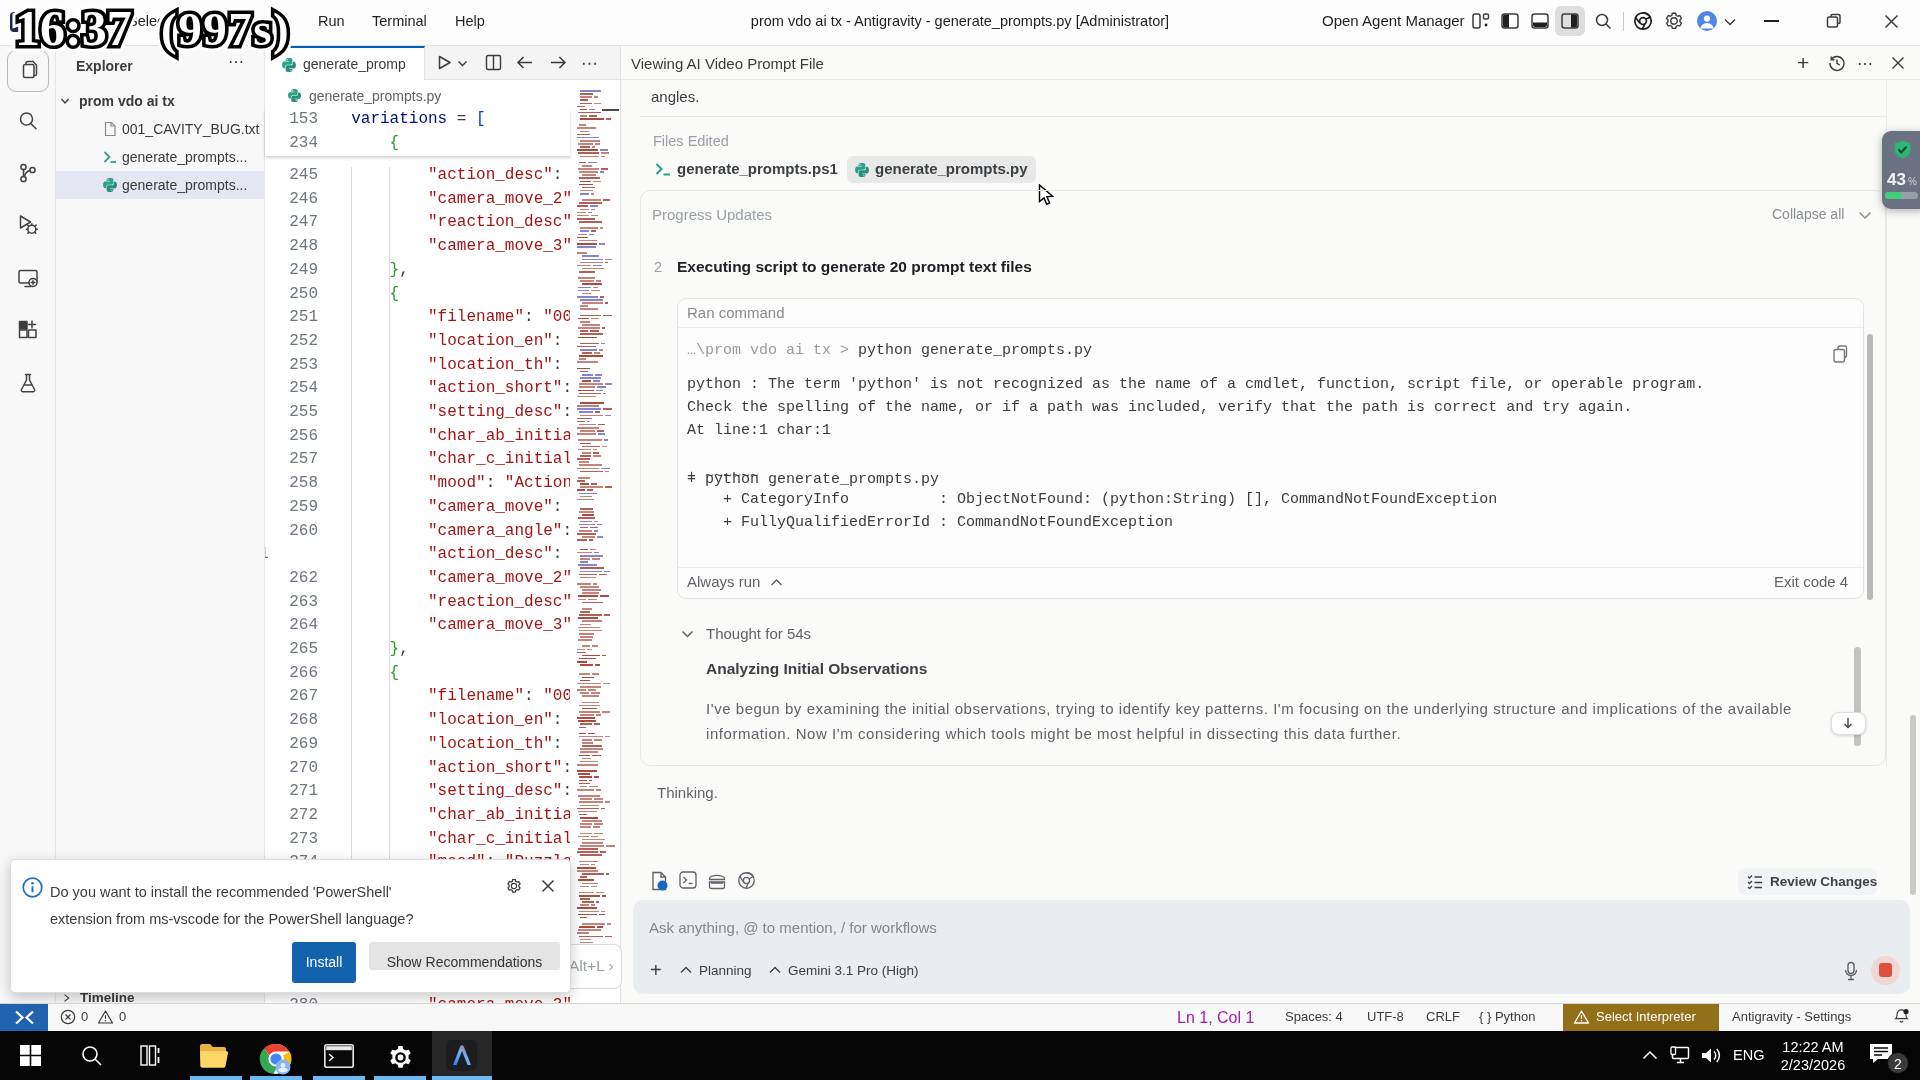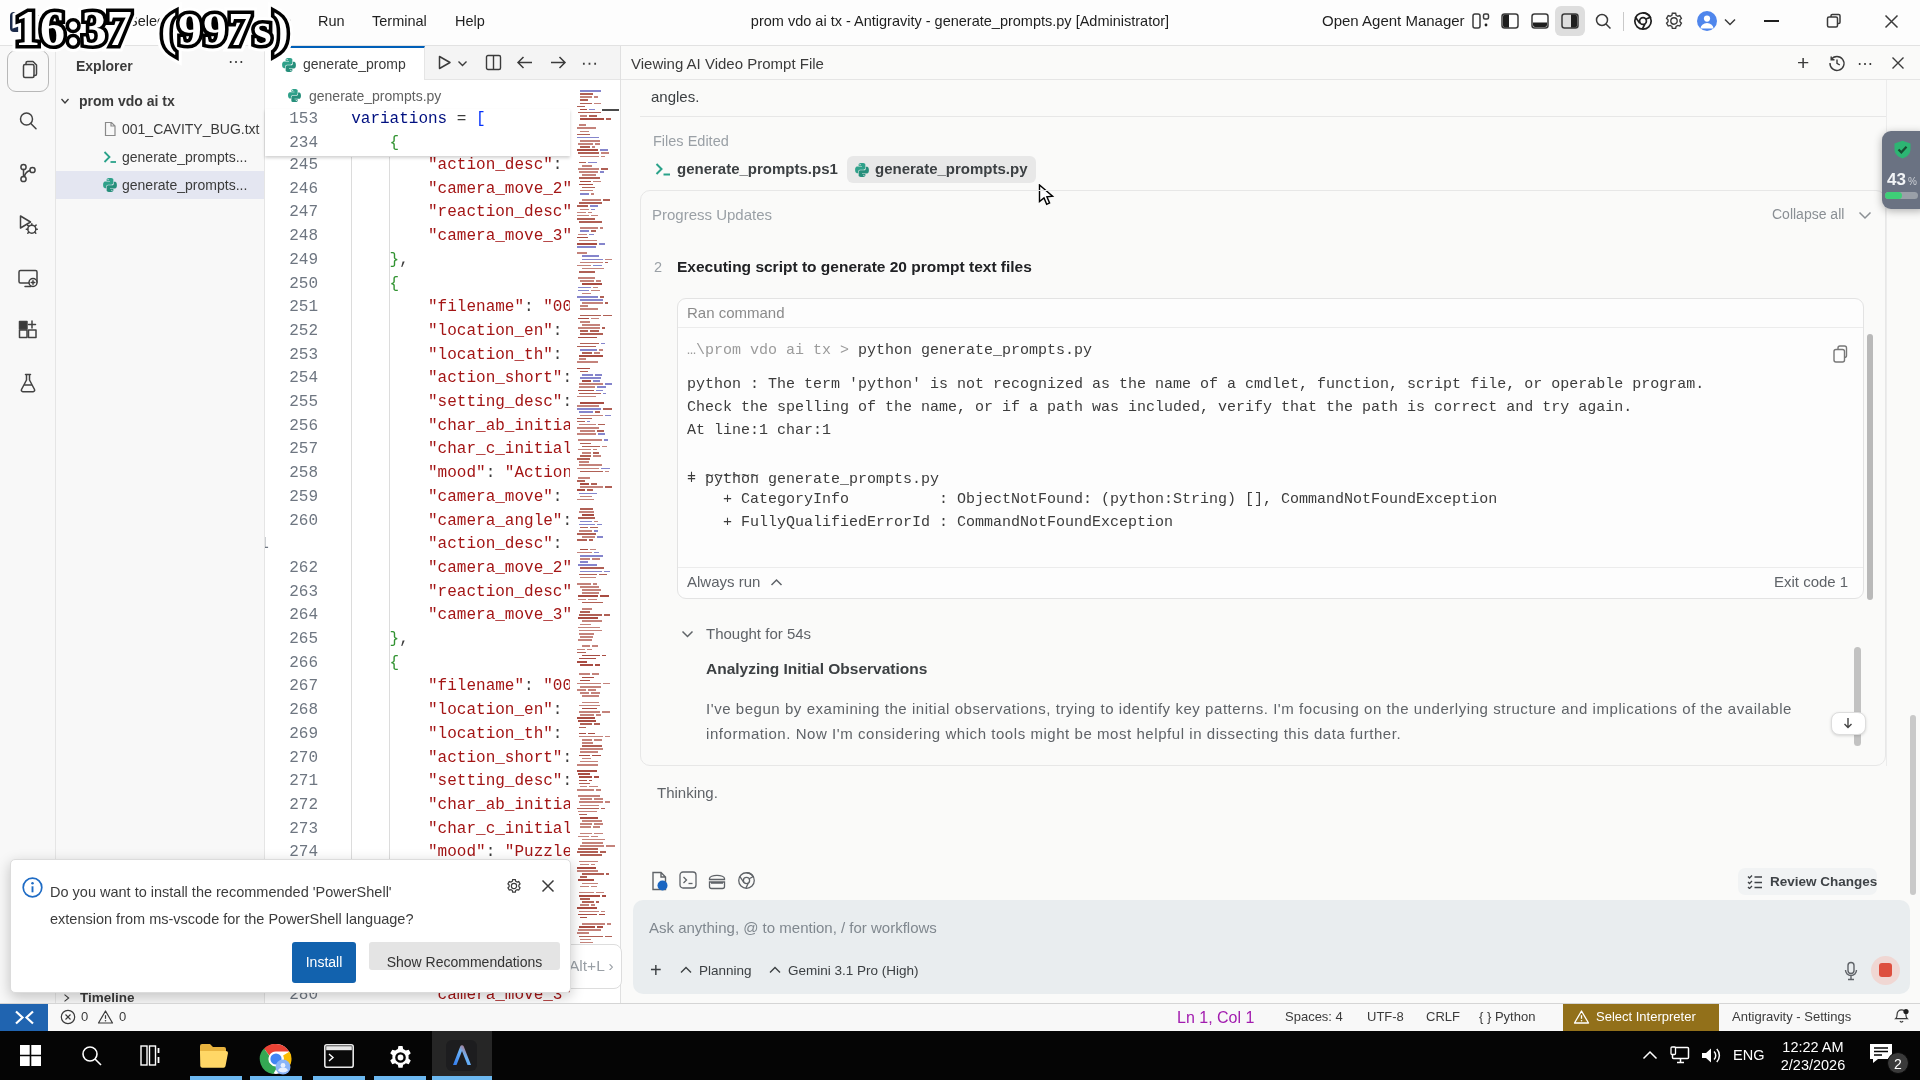--- a/index.html
+++ b/index.html
@@ -167,21 +167,21 @@
     <path d="M2 7.5 H16 M10.5 2 L16 7.5 L10.5 13" fill="none" stroke="#3b3b3b" stroke-width="1.5"></path>
   </svg>
 <div class="abs" style="left:581px;top:53px;font-size:17px;color:#3b3b3b;letter-spacing:1px;">⋯</div>
 <div class="abs" style="left:265px;top:80px;width:355px;height:29px;background:#fff;"></div>
 <svg class="abs" style="left:287px;top:88px;" width="15" height="15" viewBox="0 0 32 32">
 <path fill="#2fa18a" d="M15.9 2 c-7 0-6.6 3-6.6 3 v3.1 h6.7 v1 H6.7 s-4.5-.5-4.5 6.6 c0 7 3.9 6.8 3.9 6.8 h2.3 v-3.3 s-.1-3.9 3.9-3.9 h6.7 s3.7.1 3.7-3.6 V5 s.6-3-6.8-3 z m-3.7 2.1 a1.2 1.2 0 1 1 0 2.4 a1.2 1.2 0 0 1 0-2.4 z"></path>
 <path fill="#268f7b" d="M16.1 30 c7 0 6.6-3 6.6-3 v-3.1 h-6.7 v-1 h9.3 s4.5.5 4.5-6.6 c0-7-3.9-6.8-3.9-6.8 h-2.3 v3.3 s.1 3.9-3.9 3.9 h-6.7 s-3.7-.1-3.7 3.6 V27 s-.6 3 6.8 3 z m3.7-2.1 a1.2 1.2 0 1 1 0-2.4 a1.2 1.2 0 0 1 0 2.4 z"></path>
   </svg>
 <div class="abs" style="left:309px;top:88px;font-size:14px;color:#616161;">generate_prompts.py</div>
 <div class="abs" style="left:265px;top:110px;width:355px;height:893px;background:#fff;"></div>
-<div class="abs" style="left:265px;top:110px;width:305px;height:893px;overflow:hidden;">
+<div class="abs" style="left:265px;top:120px;width:305px;height:893px;overflow:hidden;">
     <div class="abs" style="left:85.5px;top:47px;width:1px;height:810px;background:#dcdcdc;"></div>
     <div class="abs" style="left:124px;top:47px;width:1px;height:810px;background:#dcdcdc;"></div>
     <div class="abs m16" style="left:-25px;top:44.0px;width:78px;text-align:right;color:#6e7681;">245</div>
     <div class="abs m16" style="left:67px;top:44.0px;"><span style="color:#a31515">          "action_desc"</span><span style="color:#3b3b3b">: </span></div>
     <div class="abs m16" style="left:-25px;top:67.69999999999999px;width:78px;text-align:right;color:#6e7681;">246</div>
     <div class="abs m16" style="left:67px;top:67.69999999999999px;"><span style="color:#a31515">          "camera_move_2"</span></div>
     <div class="abs m16" style="left:-25px;top:91.4px;width:78px;text-align:right;color:#6e7681;">247</div>
     <div class="abs m16" style="left:67px;top:91.4px;"><span style="color:#a31515">          "reaction_desc"</span></div>
     <div class="abs m16" style="left:-25px;top:115.1px;width:78px;text-align:right;color:#6e7681;">248</div>
     <div class="abs m16" style="left:67px;top:115.1px;"><span style="color:#a31515">          "camera_move_3"</span></div>
@@ -675,21 +675,21 @@
 <svg class="abs" style="left:1832px;top:344px;" width="18" height="20" viewBox="0 0 18 20">
     <rect x="2" y="5.5" width="10.5" height="12.5" rx="2" fill="none" stroke="#777" stroke-width="1.4"></rect>
     <path d="M6 5.5 V4 a2 2 0 0 1 2-2 h4.5 a2 2 0 0 1 2 2 v7.5 a2 2 0 0 1-2 2 H12" fill="none" stroke="#777" stroke-width="1.4"></path>
   </svg>
 <div class="abs" style="left:1866.5px;top:334px;width:6.5px;height:266px;background:#b9b9b9;border-radius:3px;"></div>
 <div class="abs" style="left:678px;top:567px;width:1185px;height:31px;border-top:1px solid #ececec;"></div>
 <div class="abs" style="left:687px;top:573px;font-size:15px;color:#5f6368;">Always run</div>
 <svg class="abs" style="left:770px;top:578px;" width="13" height="9" viewBox="0 0 13 9">
     <path d="M1.5 7 L6.5 2 L11.5 7" fill="none" stroke="#5f6368" stroke-width="1.5"></path>
   </svg>
-<div class="abs" style="left:1774px;top:573px;font-size:15px;color:#5f6368;">Exit code 1</div>
+<div class="abs" style="left:1774px;top:573px;font-size:15px;color:#5f6368;">Exit code 4</div>
 <svg class="abs" style="left:681px;top:630px;" width="13" height="9" viewBox="0 0 13 9">
     <path d="M1.5 1.5 L6.5 6.5 L11.5 1.5" fill="none" stroke="#5f6368" stroke-width="1.5"></path>
   </svg>
 <div class="abs" style="left:706px;top:625px;font-size:15px;color:#5f6368;">Thought for 54s</div>
 <div class="abs" style="left:706px;top:660px;font-size:15.5px;font-weight:700;color:#3c4043;">Analyzing Initial Observations</div>
 <div class="abs" style="left:706px;top:697px;font-size:15px;line-height:24.5px;letter-spacing:0.55px;color:#5f6368;">I've begun by examining the initial observations, trying to identify key patterns. I'm focusing on the underlying structure and implications of the available<br>information. Now I'm considering which tools might be most helpful in dissecting this data further.</div>
 <div class="abs" style="left:1854px;top:647px;width:7px;height:99px;background:#c2c2c2;border-radius:3.5px;"></div>
 <div class="abs" style="left:1831px;top:712px;width:35px;height:23px;background:#fff;border:1px solid #ddd;border-radius:8px;box-shadow:0 1px 3px rgba(0,0,0,.15);"></div>
 <svg class="abs" style="left:1841px;top:716px;" width="14" height="14" viewBox="0 0 14 14">
     <path d="M7 2 V11 M3.5 8 L7 11.5 L10.5 8" fill="none" stroke="#444" stroke-width="1.4"></path>

